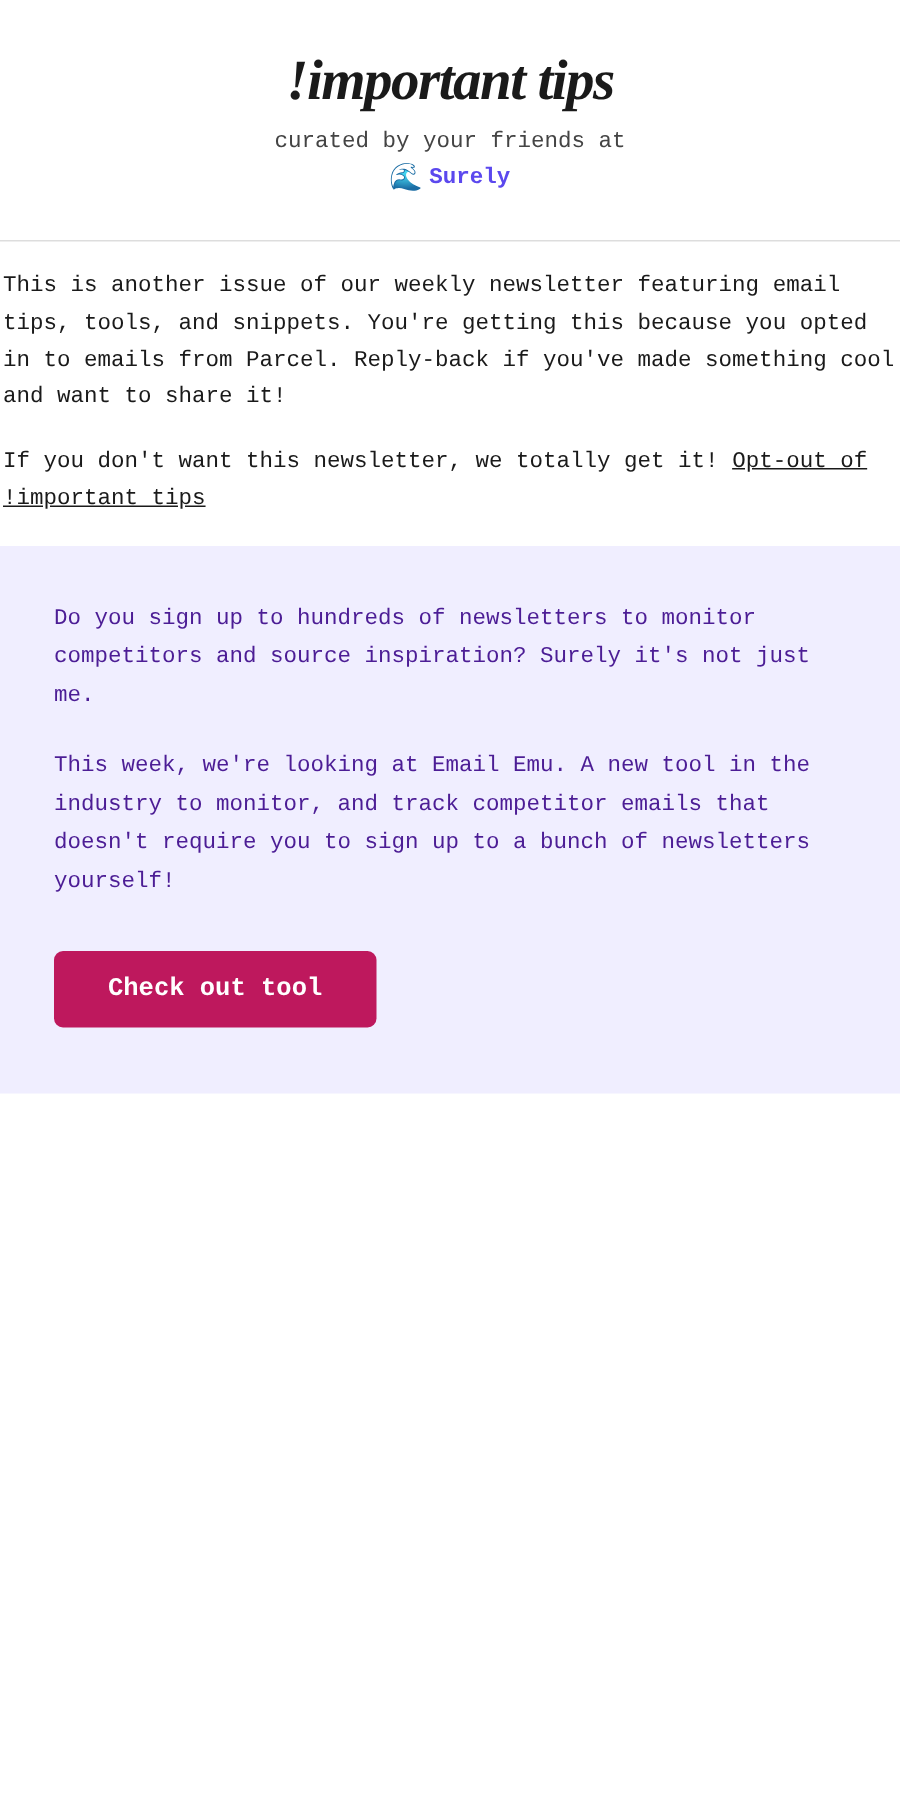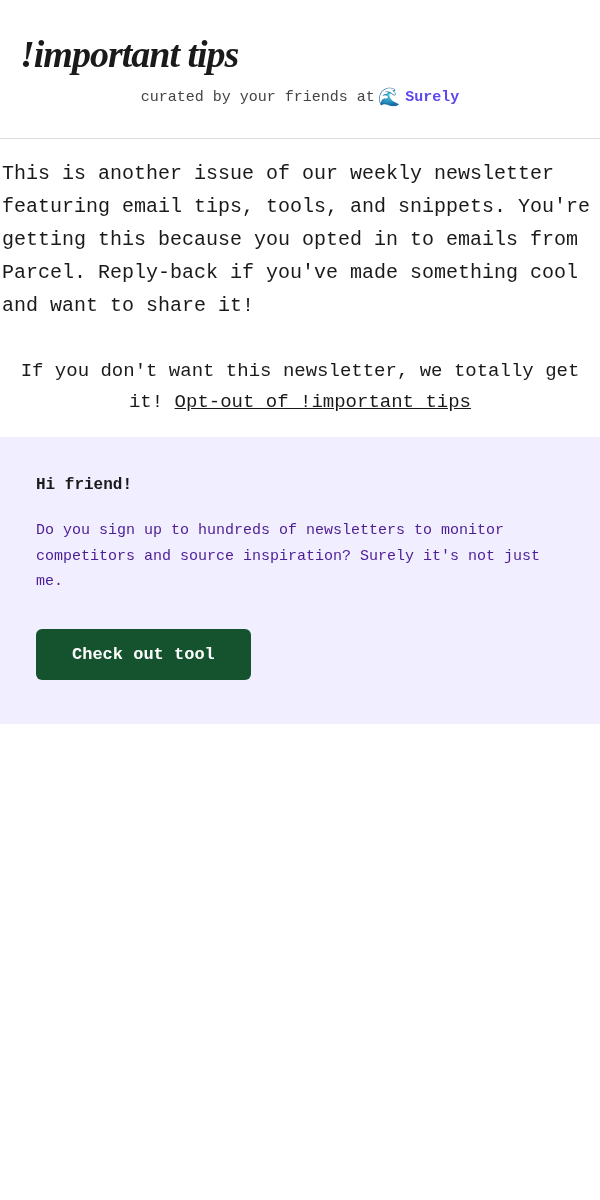--- a/index.html
+++ b/index.html
@@ -10,40 +10,41 @@
 
     body {
       width: 600px;
       min-height: 1200px;
       background: #ffffff;
       font-family: 'Courier New', Courier, monospace;
       color: #1a1a1a;
     }
 
     .header-section {
-      text-align: left;
+      text-align: center;
       padding: 32px 20px 20px 20px;
     }
 
     .header-title {
       font-size: 38px;
       font-style: italic;
       font-weight: bold;
       letter-spacing: -1px;
       margin-bottom: 10px;
       font-family: 'Georgia', serif;
     }
 
     .header-subtitle {
       font-size: 15px;
       color: #444;
       display: flex;
       align-items: center;
       justify-content: center;
       gap: 4px;
+      flex-direction: column;
     }
 
     .parcel-logo {
       display: inline-flex;
       align-items: center;
       gap: 4px;
       color: #5b48ee;
       font-weight: 600;
     }
 
@@ -55,32 +56,31 @@
       border: none;
       border-top: 1px solid #ddd;
       margin: 10px 0 18px 0;
     }
 
     .intro-section {
       padding: 0 2px 0 2px;
     }
 
     .intro-text {
-      font-size: 20px;
+      font-size: 15px;
       line-height: 1.65;
       color: #1a1a1a;
-      margin-bottom: 34px;
+      margin-bottom: 18px;
     }
 
     .optout-text {
-      font-size: 19px;
+      font-size: 15px;
       line-height: 1.65;
       color: #1a1a1a;
       margin-bottom: 18px;
-      text-align: center;
     }
 
     .optout-link {
       color: #1a1a1a;
       text-decoration: underline;
     }
 
     .email-content-section {
       background: #f0eeff;
       padding: 36px 36px 36px 36px;
@@ -96,21 +96,21 @@
 
     .email-paragraph {
       font-size: 15px;
       line-height: 1.7;
       color: #4c1d95;
       margin-bottom: 22px;
     }
 
     .cta-button {
       display: inline-block;
-      background: #14532d;
+      background: #be185d;
       color: #ffffff;
       font-family: 'Courier New', Courier, monospace;
       font-size: 17px;
       font-weight: bold;
       padding: 16px 36px;
       border: none;
       border-radius: 6px;
       cursor: pointer;
       text-decoration: none;
       margin-top: 12px;
@@ -139,18 +139,18 @@
 
 <div class="intro-section">
   <p class="intro-text">This is another issue of our weekly newsletter featuring email tips, tools, and snippets. You're getting this because you opted in to emails from Parcel. Reply-back if you've made something cool and want to share it!</p>
   <p class="optout-text">
     <span>If you don't want this newsletter, we totally get it!</span>
     <a class="optout-link" href="#">Opt-out of !important tips</a>
   </p>
 </div>
 
 <div class="email-content-section">
-  <p class="greeting">Hi friend!</p>
   <p class="email-paragraph">Do you sign up to hundreds of newsletters to monitor competitors and source inspiration? Surely it's not just me.</p>
+  <p class="email-paragraph">This week, we're looking at Email Emu. A new tool in the industry to monitor, and track competitor emails that doesn't require you to sign up to a bunch of newsletters yourself!</p>
   <div class="cta-container">
     <button class="cta-button">Check out tool</button>
   </div>
 </div>
 
 </body></html>

